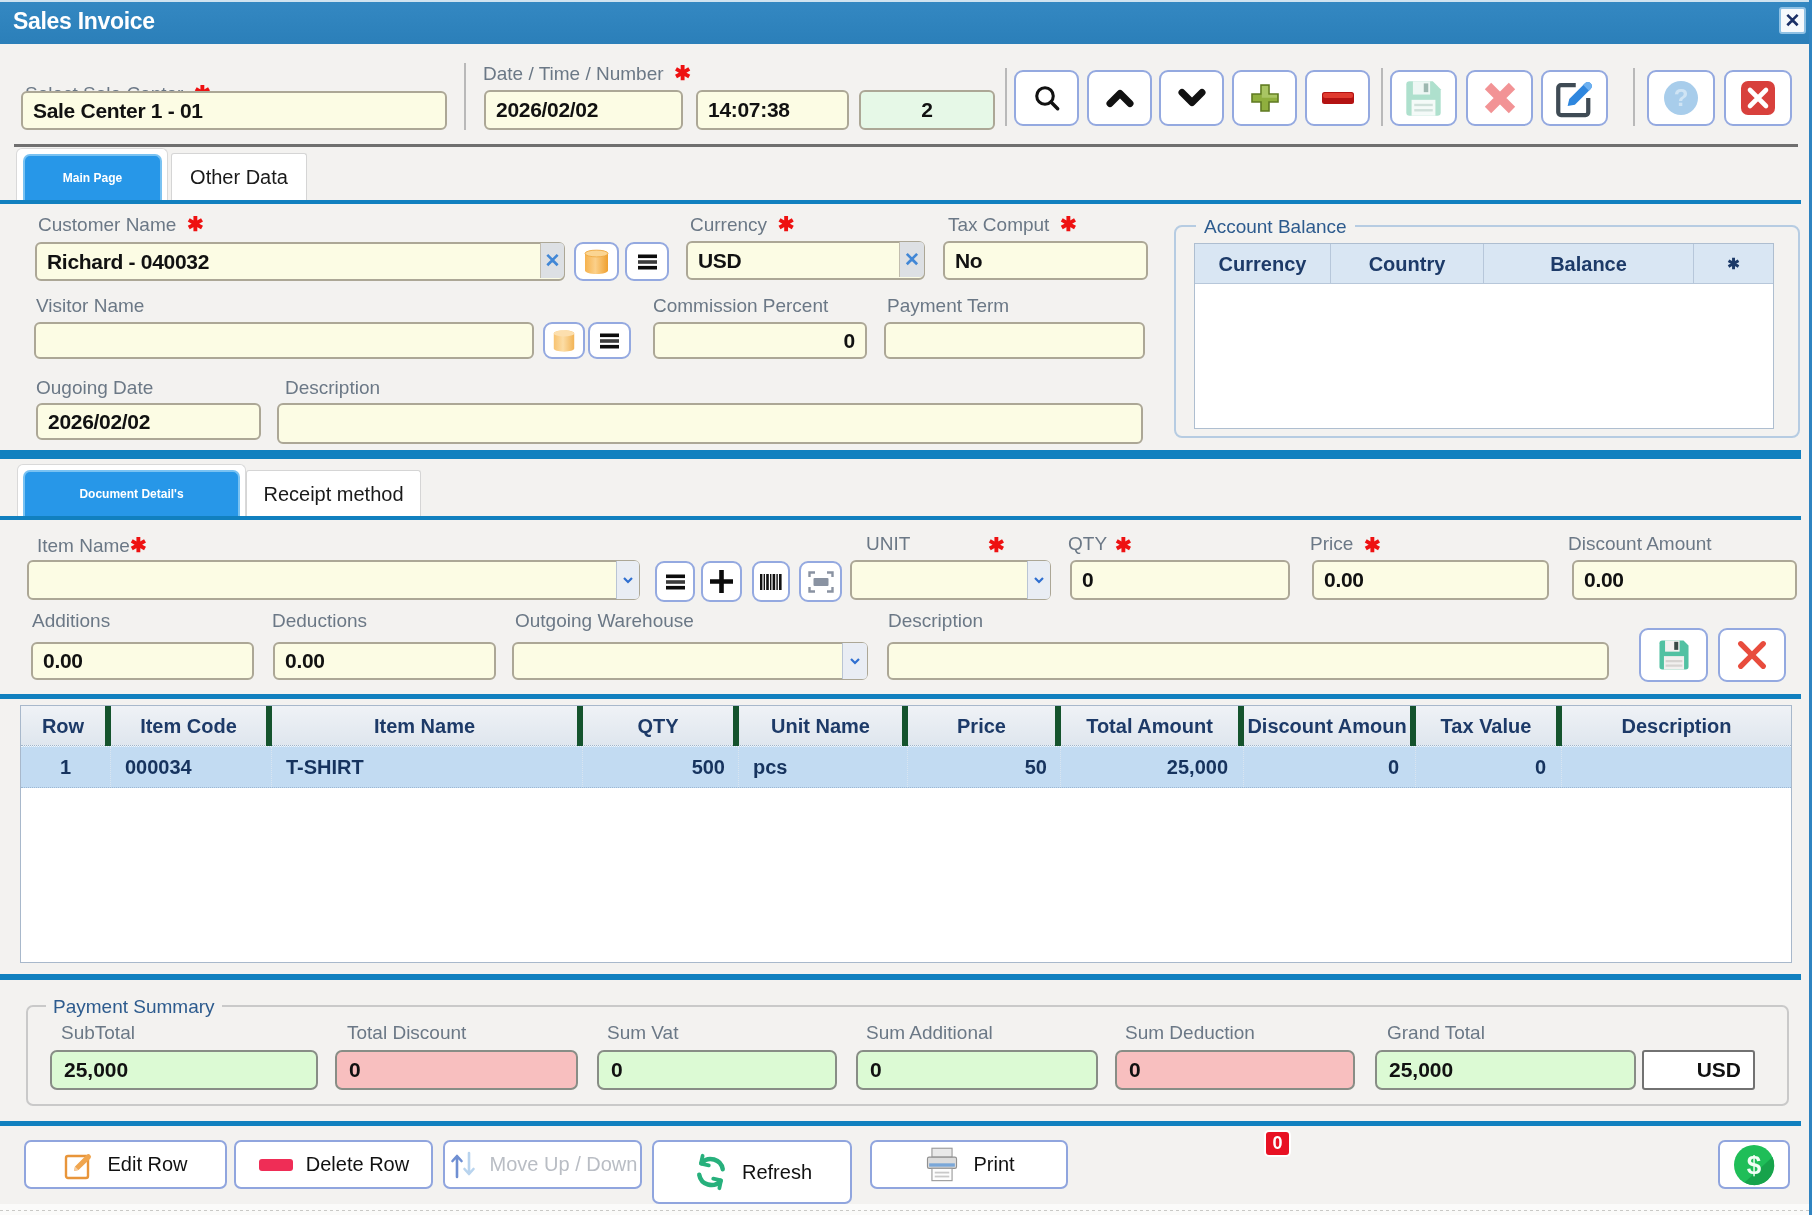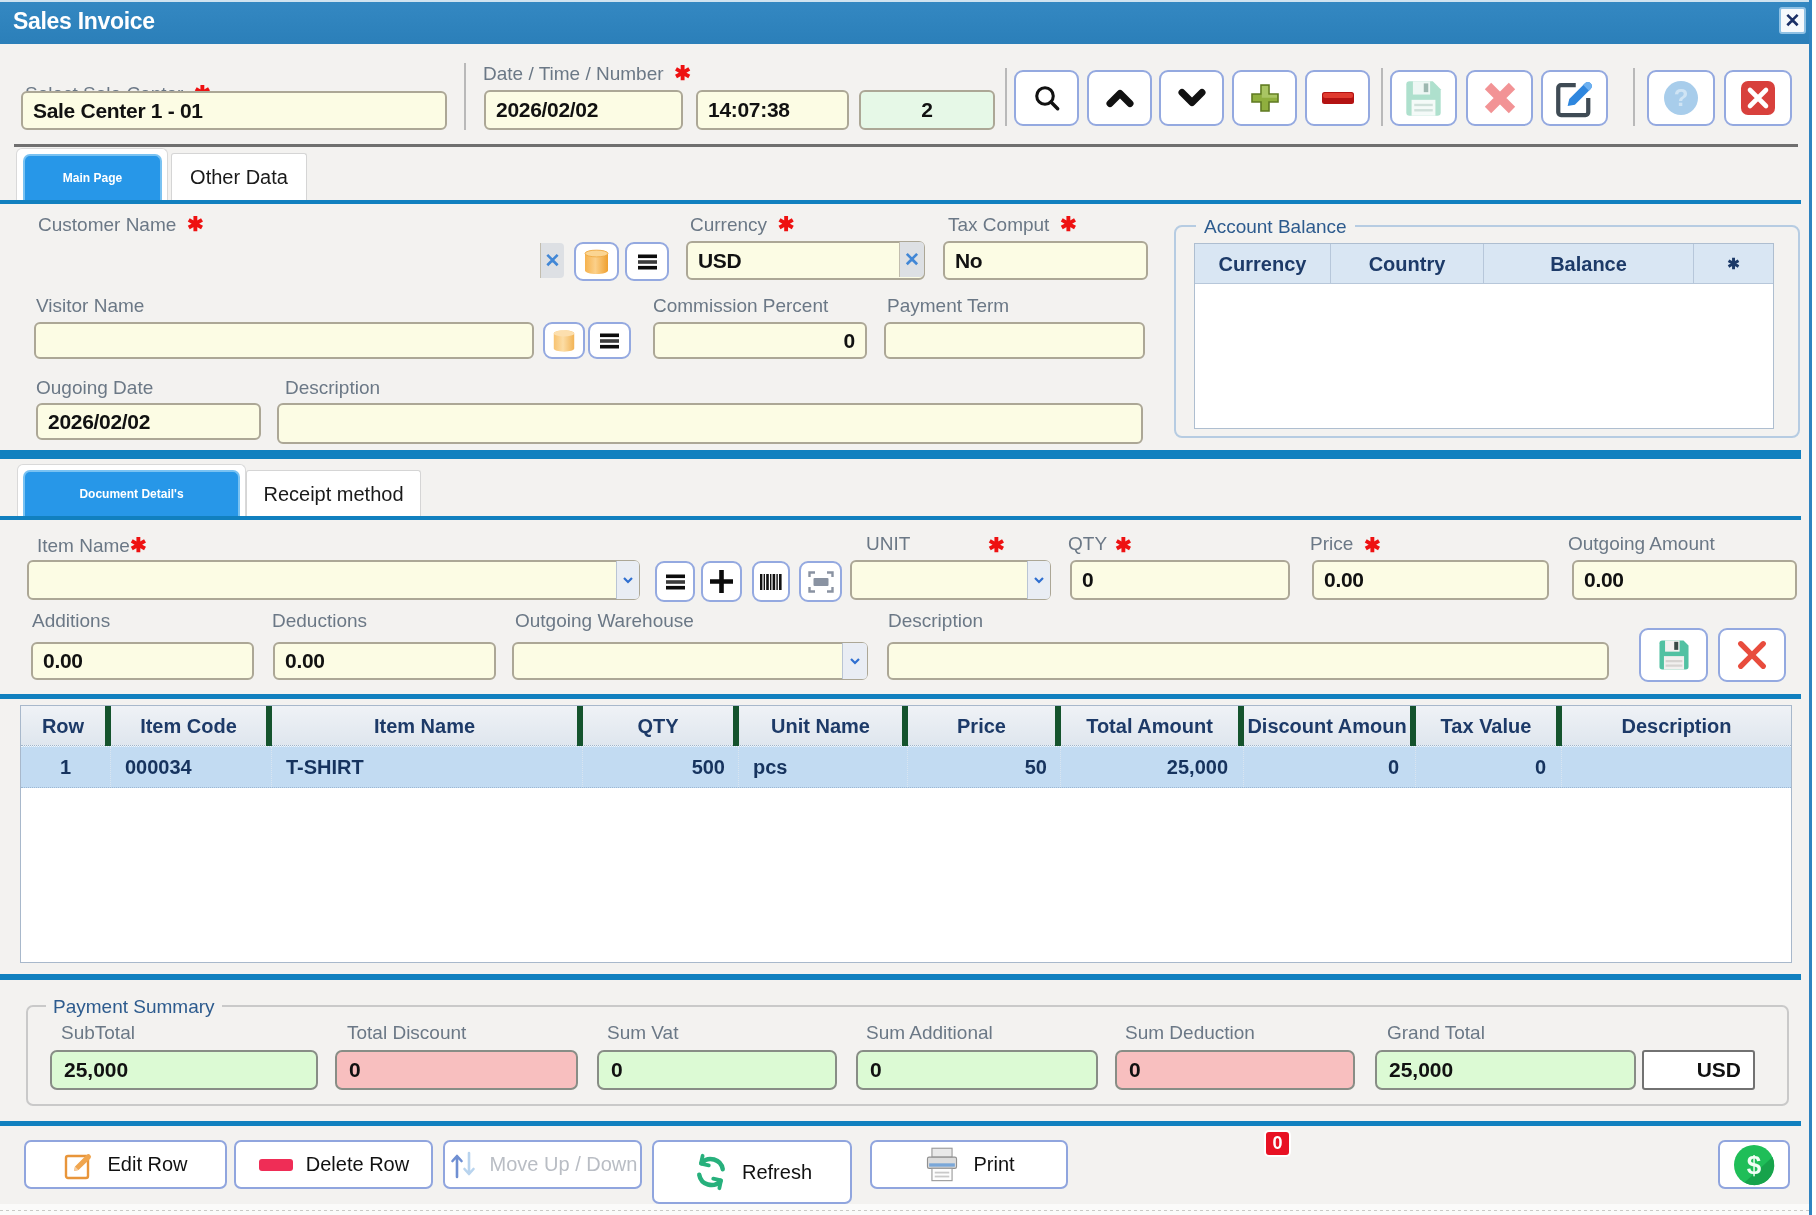--- a/index.html
+++ b/index.html
@@ -105,20 +105,21 @@
       </svg>
   </div>
 
   <div class="gline" style="left:14px;top:144px;width:1784px;"></div>
   <div class="abs" style="left:16px;top:148px;width:152px;height:54px;background:#fff;border:1px solid #d9d9d9;border-bottom:none;border-radius:6px 6px 0 0;"></div>
   <div class="tab-on" style="left:23px;top:154px;width:139px;height:46px;">Main Page</div>
   <div class="tab-off" style="left:171px;top:153px;width:136px;height:47px;">Other Data</div>
   <div class="bluebar" style="top:200px;width:1801px;height:4px;"></div>
 
   <div class="lbl" style="left:38px;top:212px;">Customer Name&nbsp; <span class="ast">✱</span></div>
+  <div class="inp" style="left:35px;top:242px;width:530px;height:39px;">Richard - 040032</div>
   <div class="abs" style="left:540px;top:243px;width:24px;height:35px;background:#dde0e4;border-left:1px solid #c2bdae;border-radius:0 4px 4px 0;display:flex;align-items:center;justify-content:center;color:#4187d6;font-weight:bold;font-size:19px;">✕</div>
   <div class="tbtn" style="left:574px;top:242px;width:45px;height:39px;">
     <svg width="27" height="28" viewBox="0 0 27 28">
         <defs>
           <linearGradient id="dbg" x1="0" y1="0" x2="1" y2="0">
             <stop offset="0" stop-color="#f6b24d"></stop>
             <stop offset="0.45" stop-color="#fbd08a"></stop>
             <stop offset="1" stop-color="#efa02f"></stop>
           </linearGradient>
         </defs>
@@ -245,21 +246,21 @@
     </div>
 
   <div class="lbl" style="left:1068px;top:533px;">QTY</div>
     <div class="ast abs" style="left:1115px;top:533px;">✱</div>
   <div class="inp" style="left:1070px;top:560px;width:220px;height:40px;">0</div>
 
   <div class="lbl" style="left:1310px;top:533px;">Price</div>
     <div class="ast abs" style="left:1364px;top:533px;">✱</div>
   <div class="inp" style="left:1312px;top:560px;width:237px;height:40px;">0.00</div>
 
-  <div class="lbl" style="left:1568px;top:533px;">Outgoing Amount</div>
+  <div class="lbl" style="left:1568px;top:533px;">Discount Amount</div>
   <div class="inp" style="left:1572px;top:560px;width:225px;height:40px;">0.00</div>
 
   <div class="lbl" style="left:32px;top:610px;">Additions</div>
   <div class="inp" style="left:31px;top:642px;width:223px;height:38px;">0.00</div>
   <div class="lbl" style="left:272px;top:610px;">Deductions</div>
   <div class="inp" style="left:273px;top:642px;width:223px;height:38px;">0.00</div>
   <div class="lbl" style="left:515px;top:610px;">Outgoing Warehouse</div>
   <div class="inp" style="left:512px;top:642px;width:356px;height:38px;"></div>
   <div class="combo-dd" style="left:842px;top:643px;width:25px;height:36px;">
       <svg class="chev" viewBox="0 0 12 12">

